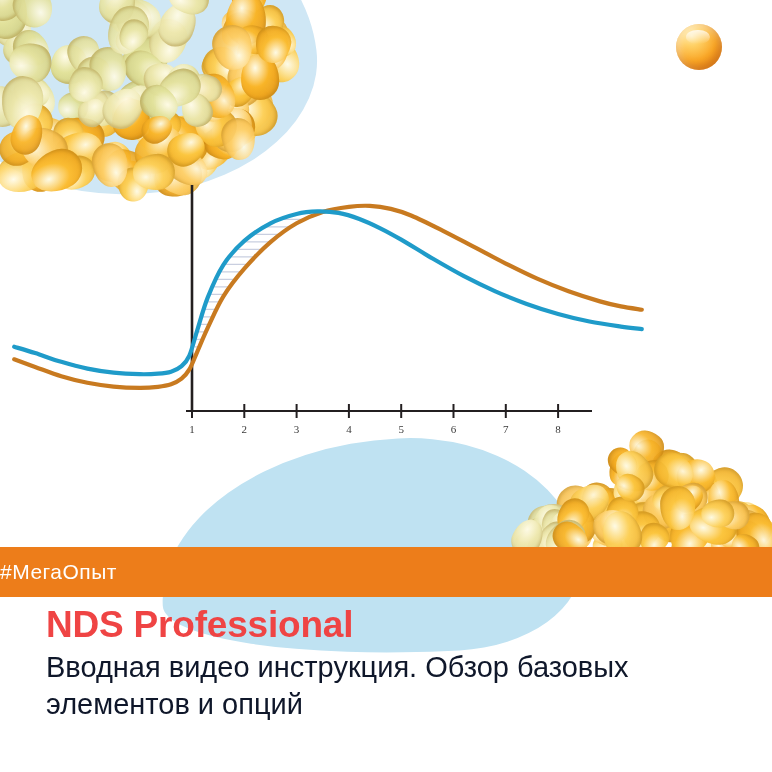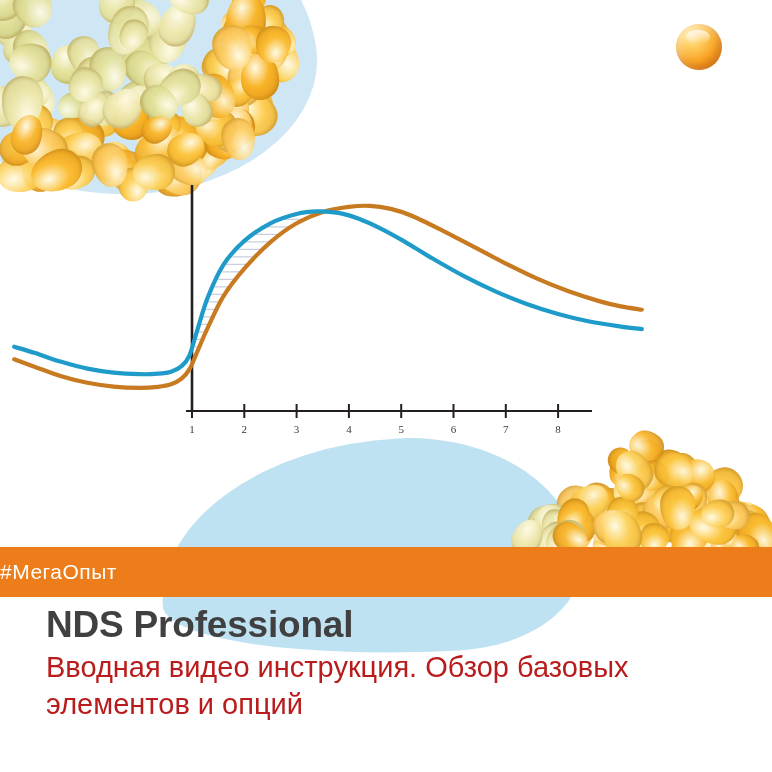--- a/index.html
+++ b/index.html
@@ -96,29 +96,29 @@
   }
 
   
   .text-block {
     position: absolute;
     left: 46px;
     top: 606px;
     width: 690px;
   }
   .title {
-    color: #404040;
+    color: #ef4444;
     font-size: 37px;
     font-weight: bold;
     line-height: 1.05;
     margin: 0 0 4px 0;
     letter-spacing: -0.2px;
   }
   .subtitle {
-    color: #b91c1c;
+    color: #0f172a;
     font-size: 29px;
     font-weight: 400;
     line-height: 1.28;
     margin: 0;
     max-width: 660px;
   }
 </style>
 </head>
 <body>
 

